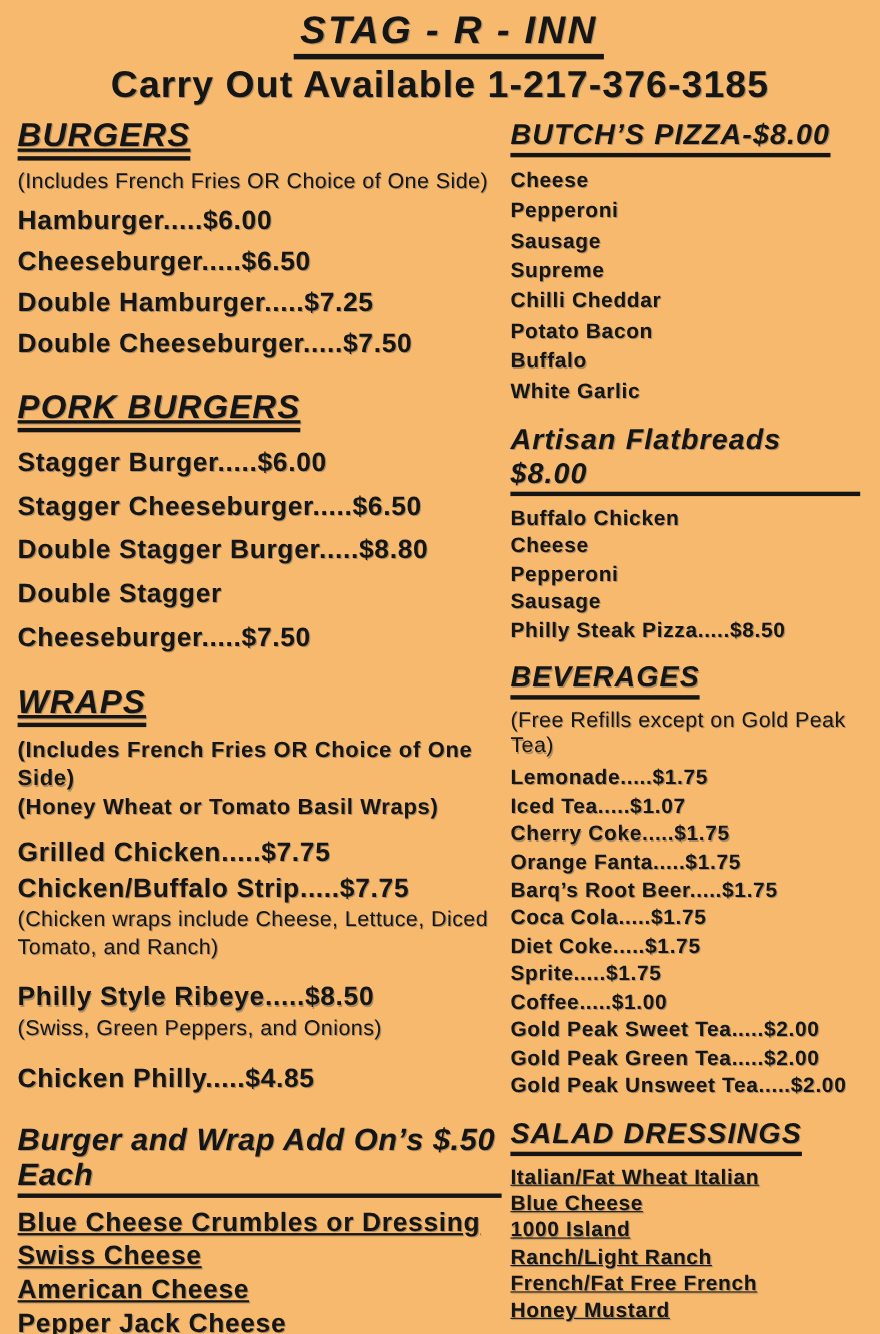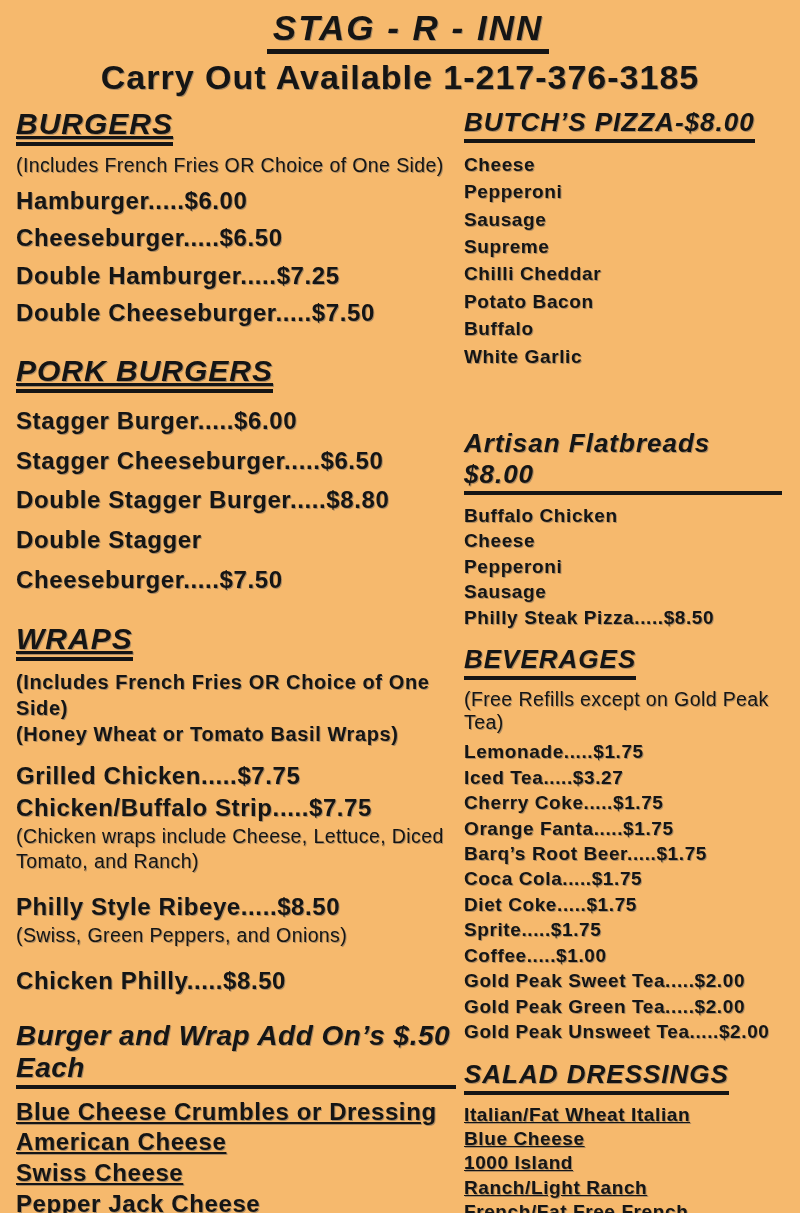--- a/index.html
+++ b/index.html
@@ -44,21 +44,21 @@
   .heading-text {
     display: inline-block;
     font-weight: bold;
     font-style: italic;
     letter-spacing: 1px;
     border-bottom: 4px solid #151515;
     padding-bottom: 1px;
   }
   .h-caps-large .heading-text { font-size: 30px; text-decoration: underline; }
   .h-caps-right .heading-text { font-size: 26px; }
-  .h-mixed-right .heading-text { font-size: 26px; margin-top: 44px; }
+  .h-mixed-right .heading-text { font-size: 26px; }
   .h-script-full .heading-text { font-size: 28px; display: block; letter-spacing: 0.5px; }
 
   .line { letter-spacing: 0.6px; }
   .line.item { font-weight: bold; }
   .col.left  .line.item { font-size: 24px; }
   .col.right .line.item { font-size: 19px; }
 
   .line.note {
     font-weight: normal;
     font-size: 19.5px;
@@ -109,29 +109,29 @@
         <div class="line note-bold">(Includes French Fries OR Choice of One Side)</div>
         <div class="line note-bold">(Honey Wheat or Tomato Basil Wraps)</div>
         <div class="line spacer"></div>
         <div class="line item">Grilled Chicken.....$7.75</div>
         <div class="line item">Chicken/Buffalo Strip.....$7.75</div>
         <div class="line note wrapnote">(Chicken wraps include Cheese, Lettuce, Diced Tomato, and Ranch)</div>
         <div class="line spacer"></div>
         <div class="line item">Philly Style Ribeye.....$8.50</div>
         <div class="line note wrapnote">(Swiss, Green Peppers, and Onions)</div>
         <div class="line spacer"></div>
-        <div class="line item">Chicken Philly.....$8.50</div>
+        <div class="line item">Chicken Philly.....$4.85</div>
       </section>
       <section class="menu-section h-script-full d-snug">
         <div class="section-heading">
           <span class="heading-text">Burger and Wrap Add On’s $.50 Each</span>
         </div>
         <div class="line item">Blue Cheese Crumbles or Dressing</div>
+        <div class="line item">Swiss Cheese</div>
         <div class="line item">American Cheese</div>
-        <div class="line item">Swiss Cheese</div>
         <div class="line item">Pepper Jack Cheese</div>
         <div class="line item">Jalapeños</div>
         <div class="line item">Mushrooms</div>
         <div class="line item">Bacon</div>
         <div class="line item">Jalapeño Bacon</div>
       </section>
     </div>
   <div class="col right" id="right-col">
       <section class="menu-section h-caps-right d-pz">
         <div class="section-heading"><span class="heading-text">BUTCH’S PIZZA-$8.00</span></div>
@@ -149,21 +149,21 @@
         <div class="line item">Buffalo Chicken</div>
         <div class="line item">Cheese</div>
         <div class="line item">Pepperoni</div>
         <div class="line item">Sausage</div>
         <div class="line item">Philly Steak Pizza.....$8.50</div>
       </section>
       <section class="menu-section h-caps-right d-tight">
         <div class="section-heading"><span class="heading-text">BEVERAGES</span></div>
         <div class="line note">(Free Refills except on Gold Peak Tea)</div>
         <div class="line item">Lemonade.....$1.75</div>
-        <div class="line item">Iced Tea.....$3.27</div>
+        <div class="line item">Iced Tea.....$1.07</div>
         <div class="line item">Cherry Coke.....$1.75</div>
         <div class="line item">Orange Fanta.....$1.75</div>
         <div class="line item">Barq’s Root Beer.....$1.75</div>
         <div class="line item">Coca Cola.....$1.75</div>
         <div class="line item">Diet Coke.....$1.75</div>
         <div class="line item">Sprite.....$1.75</div>
         <div class="line item">Coffee.....$1.00</div>
         <div class="line item">Gold Peak Sweet Tea.....$2.00</div>
         <div class="line item">Gold Peak Green Tea.....$2.00</div>
         <div class="line item">Gold Peak Unsweet Tea.....$2.00</div>

